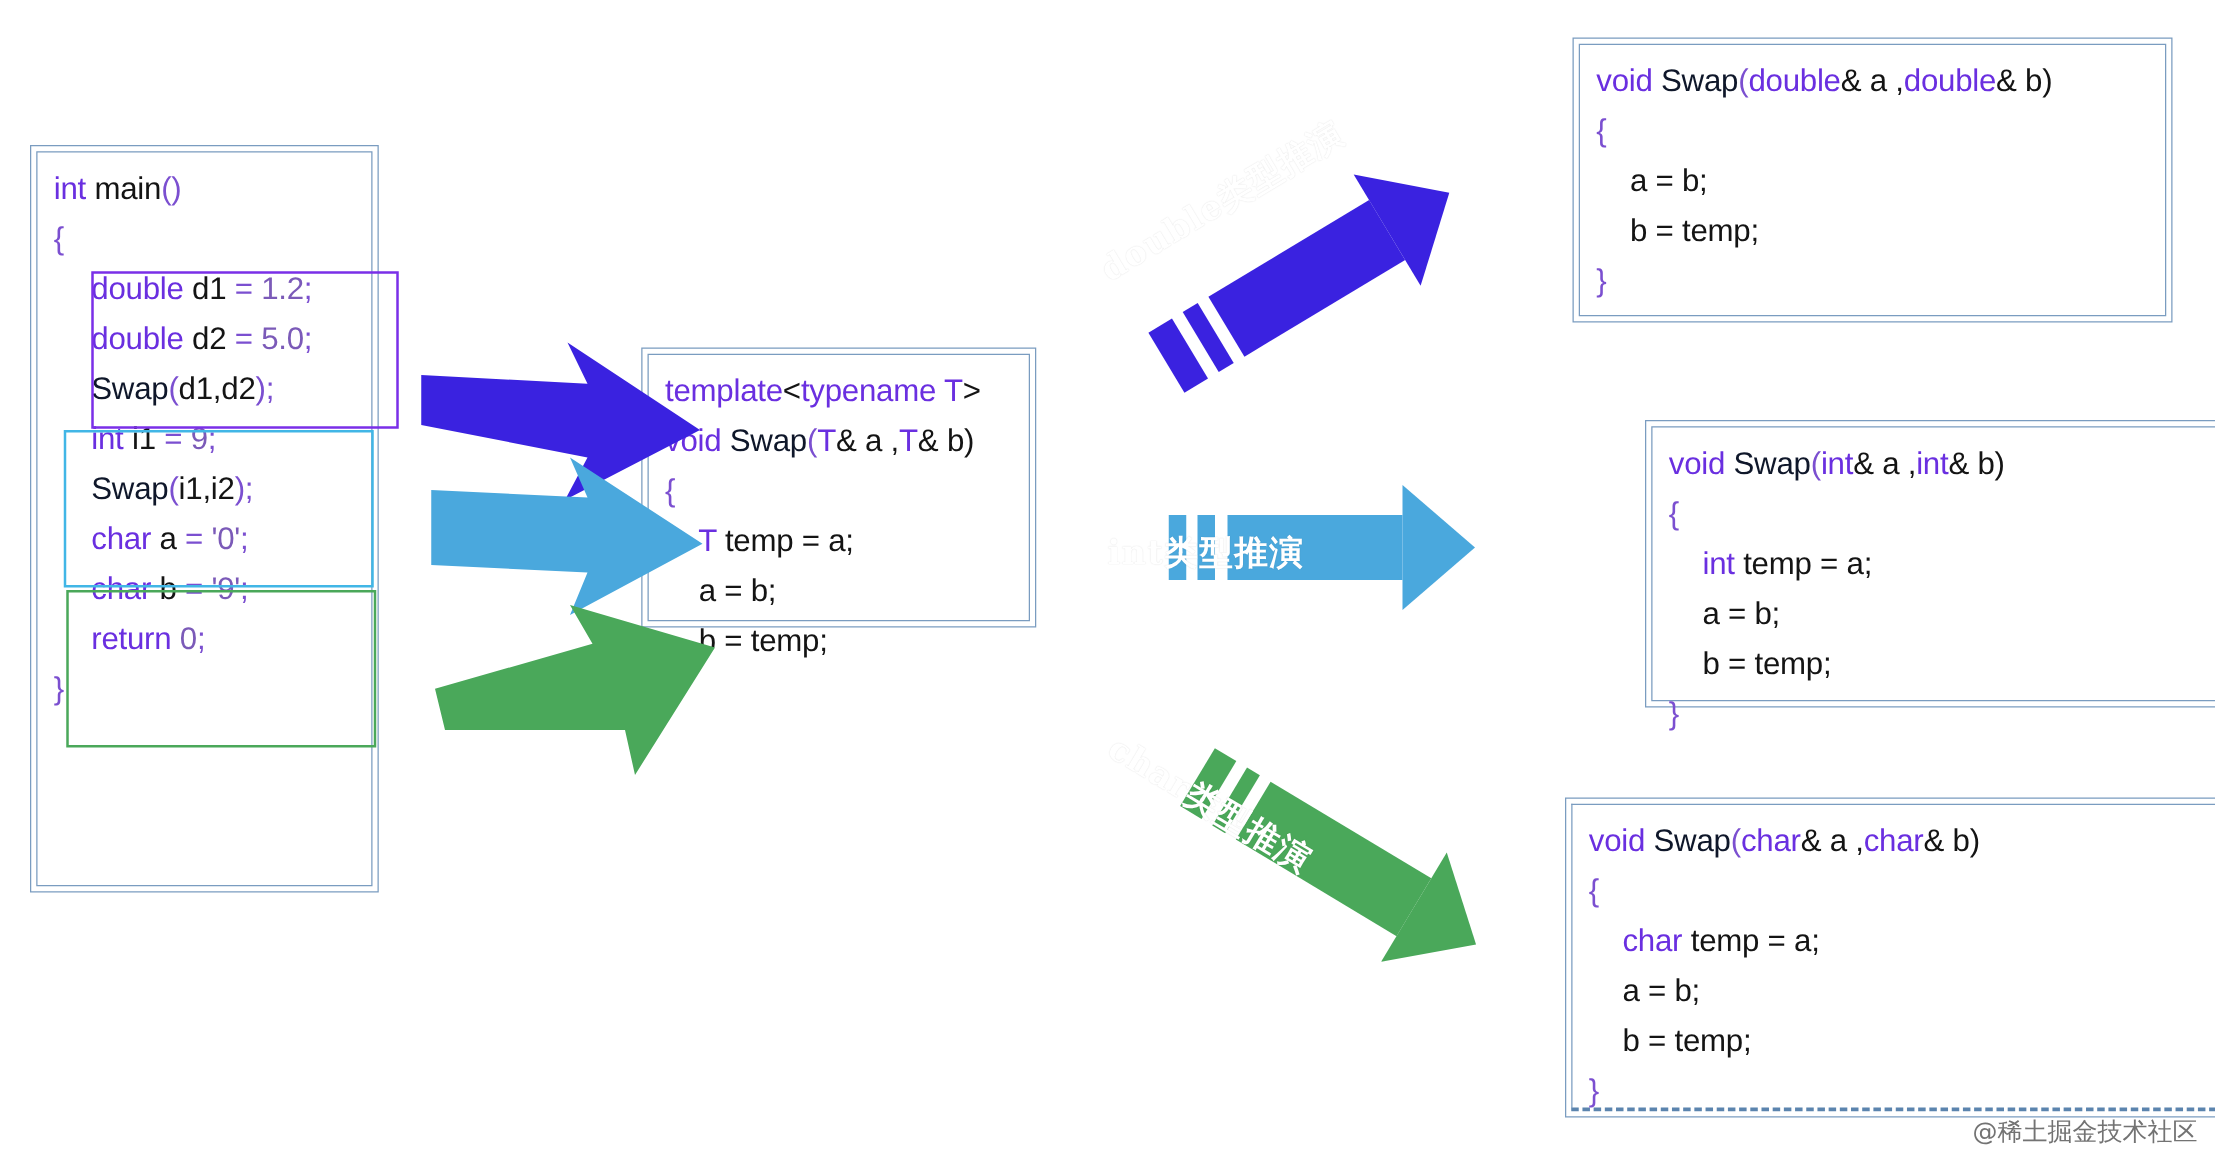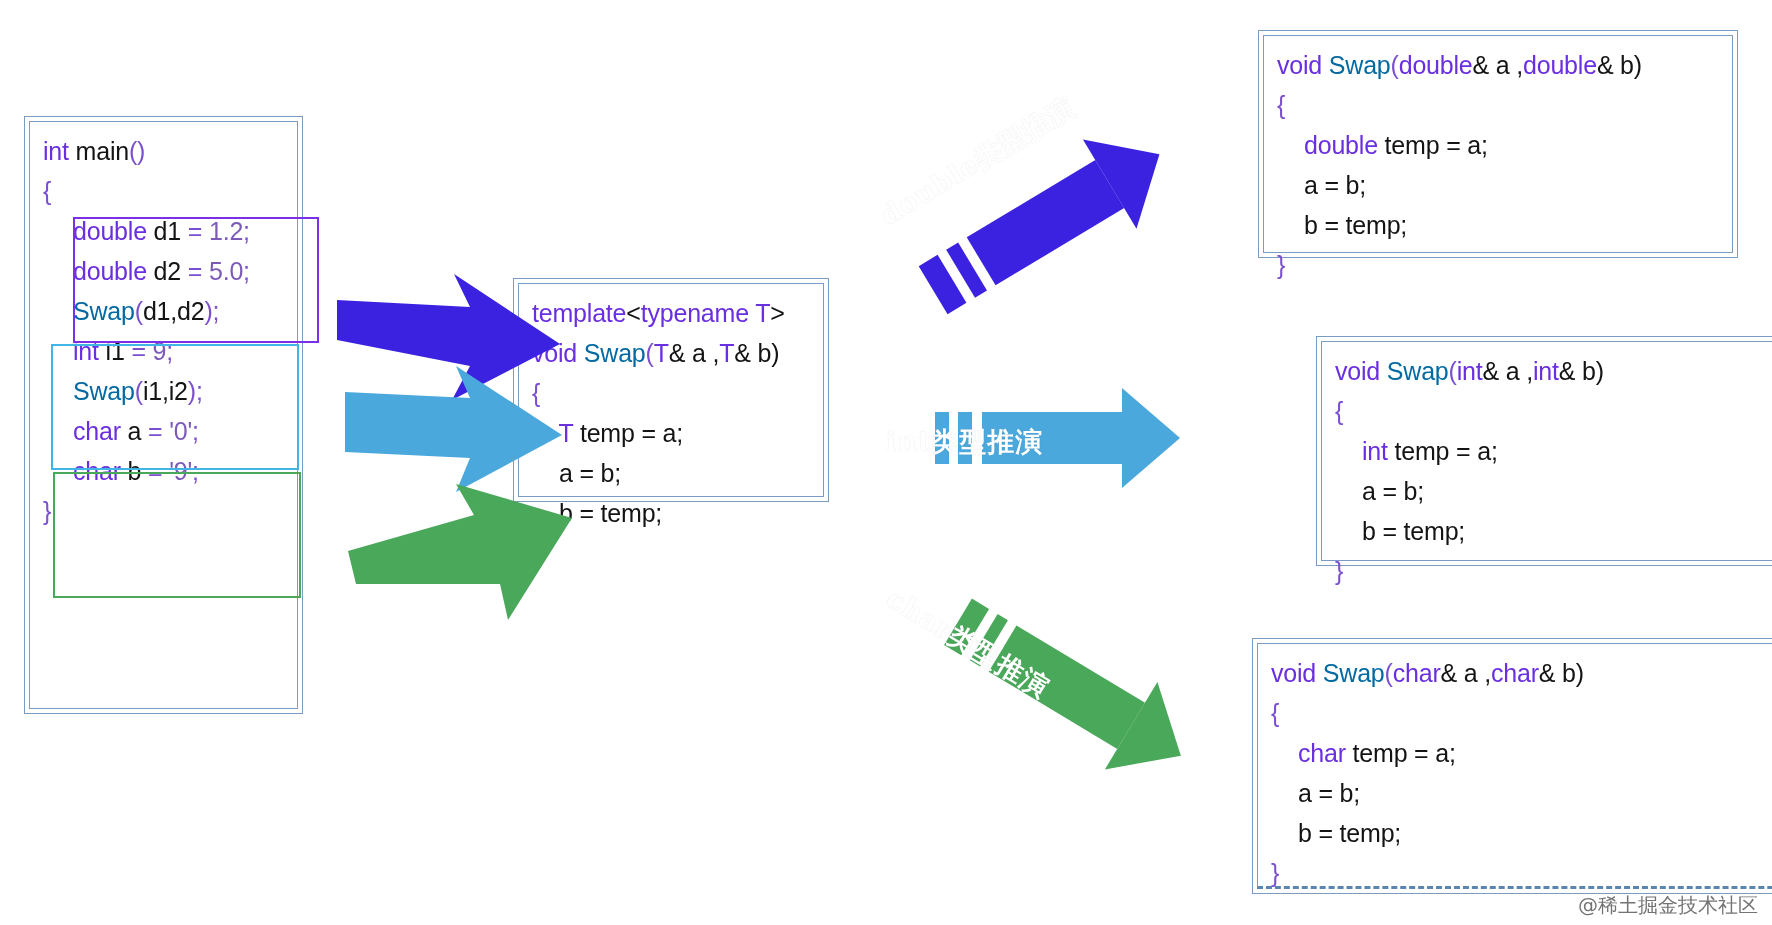--- a/index.html
+++ b/index.html
@@ -36,21 +36,21 @@
   }
   .line{
     white-space:pre;
     font-family:"Liberation Sans","DejaVu Sans",sans-serif;
     font-size:25px;
     line-height:40px;
     color:#141414;
     letter-spacing:-0.2px;
   }
   .kw{color:#6a2fe0;}      
-  .fn{color:#0369a1;}      
+  .fn{color:#0f172a;}      
   .ty{color:#6a2fe0;}      
   .pl{color:#141414;}      
   .pn{color:#7b4fd0;}      
   .num{color:#7b5ab8;}     
   .brace{color:#7b4fd0;}
 
   
   .hl{
     position:absolute;
     box-sizing:border-box;
@@ -89,20 +89,21 @@
     <div class="code" id="main-code">
         <div class="line"><span class="kw">int</span><span class="pl"> main</span><span class="pn">()</span></div>
         <div class="line"><span class="brace">{</span></div>
         <div class="line" style="padding-left: 30px;"><span class="kw">double</span><span class="pl"> d1 </span><span class="pn">= </span><span class="num">1.2</span><span class="pn">;</span></div>
         <div class="line" style="padding-left: 30px;"><span class="kw">double</span><span class="pl"> d2 </span><span class="pn">= </span><span class="num">5.0</span><span class="pn">;</span></div>
         <div class="line" style="padding-left: 30px;"><span class="fn">Swap</span><span class="pn">(</span><span class="pl">d1,d2</span><span class="pn">);</span></div>
         <div class="line" style="padding-left: 30px;"><span class="kw">int</span><span class="pl"> i1 </span><span class="pn">= </span><span class="num">9</span><span class="pn">;</span></div>
         <div class="line" style="padding-left: 30px;"><span class="fn">Swap</span><span class="pn">(</span><span class="pl">i1,i2</span><span class="pn">);</span></div>
         <div class="line" style="padding-left: 30px;"><span class="kw">char</span><span class="pl"> a </span><span class="pn">= </span><span class="num">'0'</span><span class="pn">;</span></div>
         <div class="line" style="padding-left: 30px;"><span class="kw">char</span><span class="pl"> b </span><span class="pn">= </span><span class="num">'9'</span><span class="pn">;</span></div>
+        <div class="line" style="padding-left: 30px;"><span class="kw">return</span><span class="num"> 0</span><span class="pn">;</span></div>
         <div class="line"><span class="brace">}</span></div>
       </div>
     <div class="hl" id="hl-double" style="left: 48px; top: 100px; width: 246px; height: 126px; border: 2.5px solid rgb(122, 47, 232);"></div>
     <div class="hl" id="hl-int" style="left: 26px; top: 227px; width: 248px; height: 126px; border: 2.5px solid rgb(65, 182, 230);"></div>
     <div class="hl" id="hl-char" style="left: 28px; top: 355px; width: 248px; height: 126px; border: 2.5px solid rgb(74, 168, 90);"></div>
   </div>
 
   <div class="codebox" id="template-box" style="left:513px;top:278px;width:316px;height:224px;">
     <div class="inner"></div>
     <div class="code" id="template-code">
@@ -114,21 +115,20 @@
         <div class="line"><span class="pl">    b = temp;</span></div>
         <div class="line"><span class="brace">}</span></div>
       </div>
   </div>
 
   <div class="codebox" id="inst-0" style="left:1258px;top:30px;width:480px;height:228px;">
     <div class="inner"></div>
     <div class="code">
         <div class="line"><span class="kw">void </span><span class="fn">Swap</span><span class="pn">(</span><span class="kw">double</span><span class="pl">&amp; a ,</span><span class="kw">double</span><span class="pl">&amp; b)</span></div>
         <div class="line"><span class="brace">{</span></div>
-        <div class="line"><span class="pl">    </span><span class="kw">double</span><span class="pl"> temp = a;</span></div>
         <div class="line"><span class="pl">    a = b;</span></div>
         <div class="line"><span class="pl">    b = temp;</span></div>
         <div class="line"><span class="brace">}</span></div>
       </div>
   </div>
 
   <div class="codebox" id="inst-1" style="left:1316px;top:336px;width:527px;height:230px;">
     <div class="inner"></div>
     <div class="code">
         <div class="line"><span class="kw">void </span><span class="fn">Swap</span><span class="pn">(</span><span class="kw">int</span><span class="pl">&amp; a ,</span><span class="kw">int</span><span class="pl">&amp; b)</span></div>

